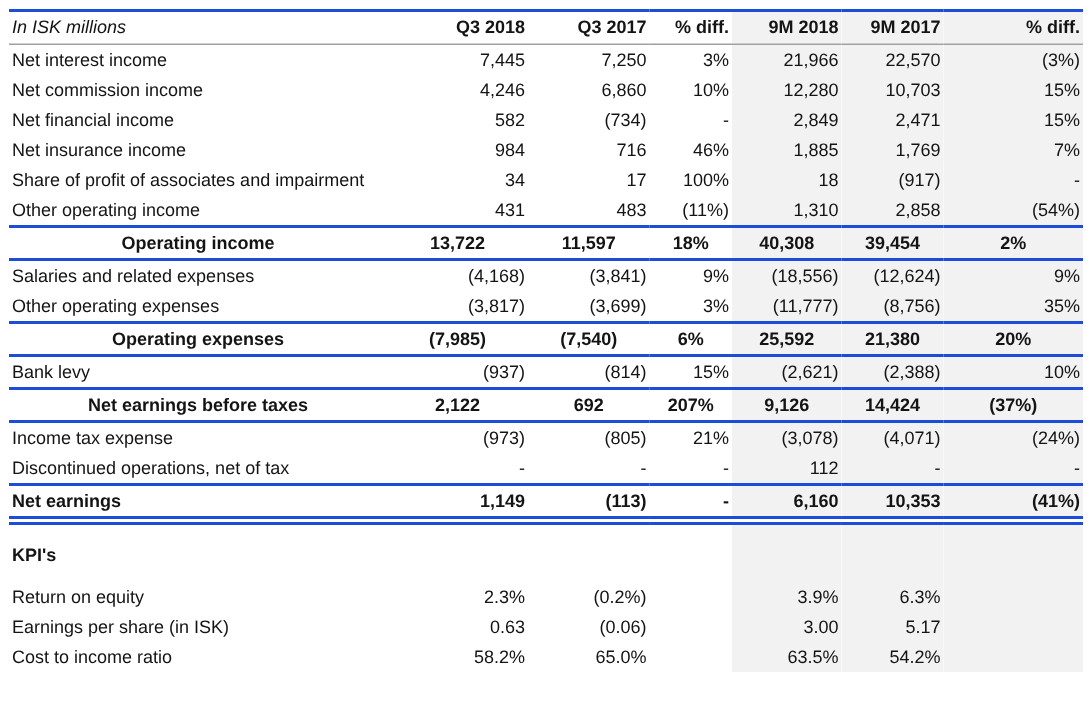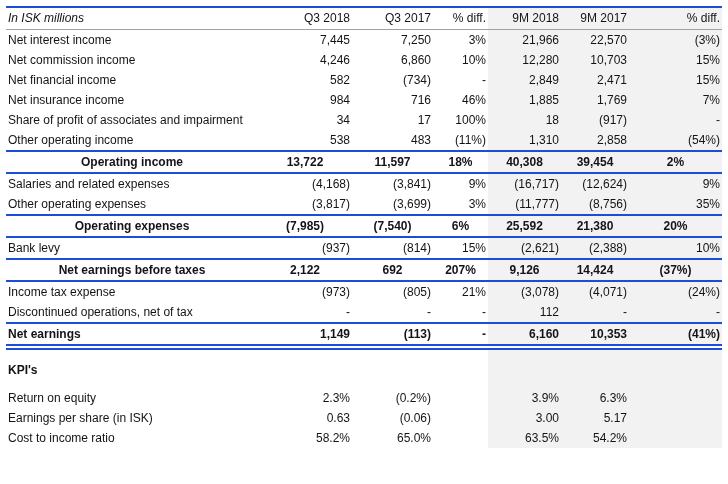--- a/index.html
+++ b/index.html
@@ -23,21 +23,21 @@
   col.c-qd{width:55px;}
   col.c-m18{width:73px;}
   col.c-m17{width:68px;}
   col.c-md{width:93px;}
   th,td{padding:0 2px;height:20px;line-height:20px;white-space:nowrap;overflow:hidden;}
   .label{text-align:left;}
   .num{text-align:right;}
   thead th{
     border-top:2px solid var(--blue);
     border-bottom:1px solid var(--rule);
-    font-weight:normal;height:22px;
+    font-weight:bold;height:22px;
   }
   thead th.unit{font-style:italic;font-weight:normal;}
   .shade{background:var(--shade);}
   tr.total td{
     font-weight:bold;
     border-top:2px solid var(--blue);
     border-bottom:2px solid var(--blue);
     height:21px;
     text-align:center;
   }
@@ -117,42 +117,42 @@
           <td class="label">Share of profit of associates and impairment</td>
           <td class="num">34</td>
           <td class="num">17</td>
           <td class="num">100%</td>
           <td class="num shade">18</td>
           <td class="num shade">(917)</td>
           <td class="num shade">-</td>
         </tr>
         <tr class="item">
           <td class="label">Other operating income</td>
-          <td class="num">538</td>
+          <td class="num">431</td>
           <td class="num">483</td>
           <td class="num">(11%)</td>
           <td class="num shade">1,310</td>
           <td class="num shade">2,858</td>
           <td class="num shade">(54%)</td>
         </tr>
         <tr class="total">
           <td class="label">Operating income</td>
           <td class="num">13,722</td>
           <td class="num">11,597</td>
           <td class="num">18%</td>
           <td class="num shade">40,308</td>
           <td class="num shade">39,454</td>
           <td class="num shade">2%</td>
         </tr>
         <tr class="item">
           <td class="label">Salaries and related expenses</td>
           <td class="num">(4,168)</td>
           <td class="num">(3,841)</td>
           <td class="num">9%</td>
-          <td class="num shade">(16,717)</td>
+          <td class="num shade">(18,556)</td>
           <td class="num shade">(12,624)</td>
           <td class="num shade">9%</td>
         </tr>
         <tr class="item">
           <td class="label">Other operating expenses</td>
           <td class="num">(3,817)</td>
           <td class="num">(3,699)</td>
           <td class="num">3%</td>
           <td class="num shade">(11,777)</td>
           <td class="num shade">(8,756)</td>

